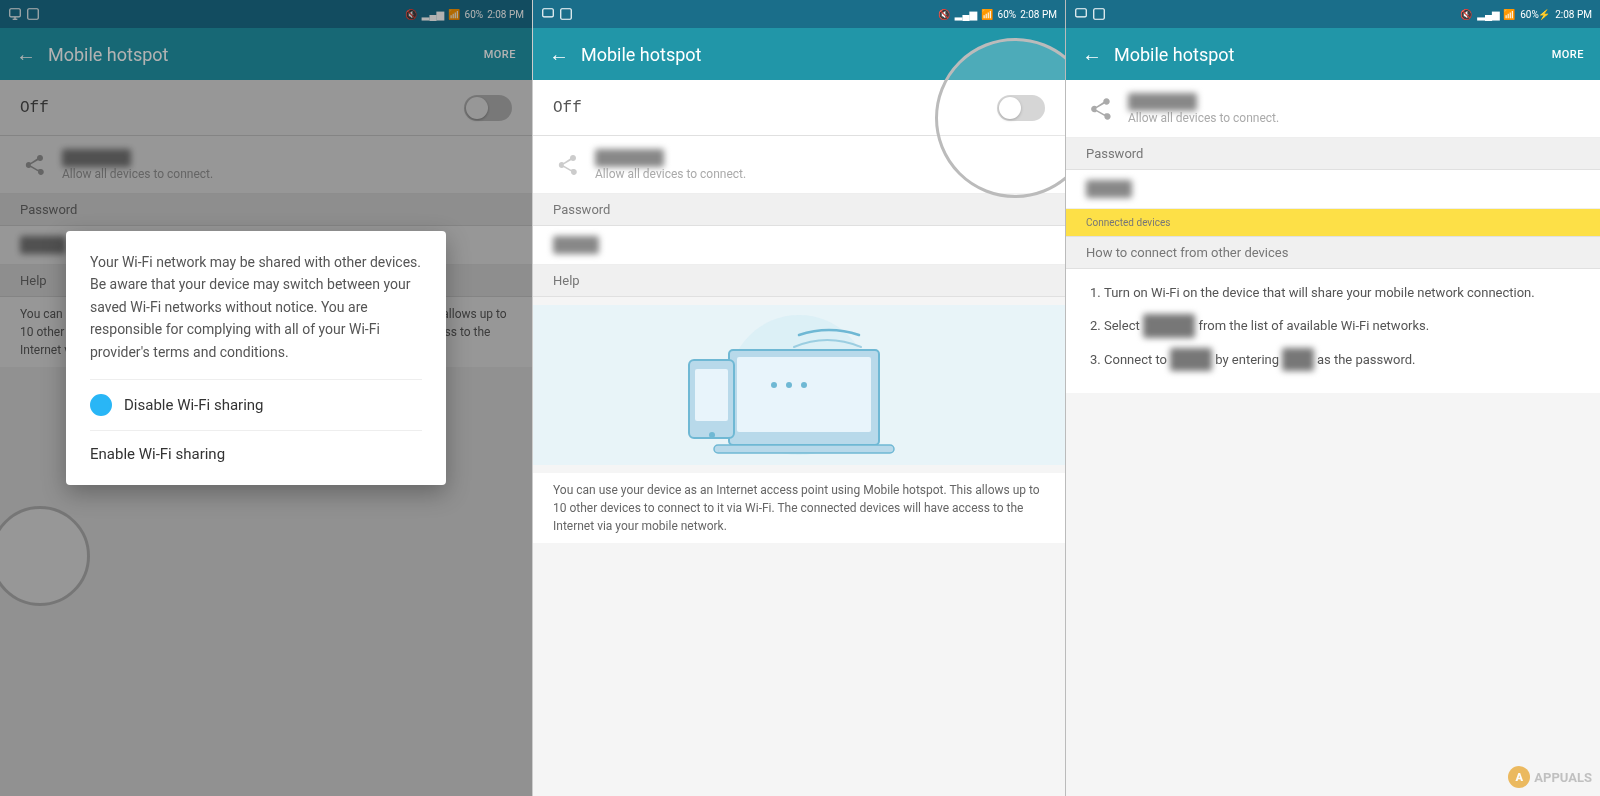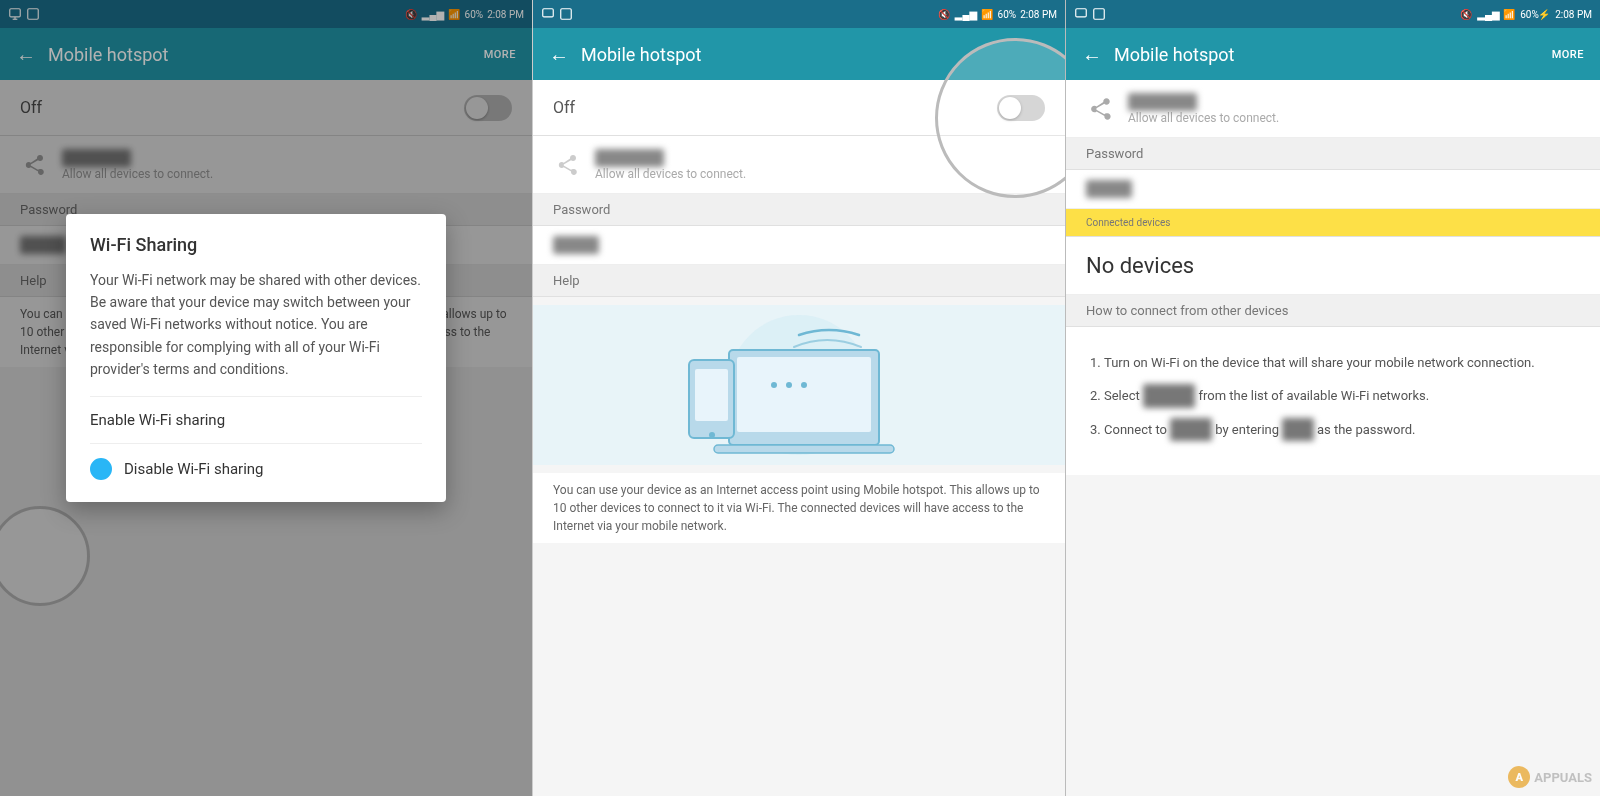--- a/index.html
+++ b/index.html
@@ -84,20 +84,21 @@
 
     
     .toggle-row {
       height: 56px;
       background: white;
       display: flex;
       align-items: center;
       justify-content: space-between;
       padding: 0 20px;
       border-bottom: 1px solid #e0e0e0;
+      font-family: Liberation Mono, monospace;
     }
     .toggle-label {
       font-size: 16px;
       color: #555;
     }
     .toggle-label.on {
       color: #333;
     }
 
     
@@ -297,21 +298,21 @@
     }
     .how-to-section {
       background: #f0f0f0;
       padding: 8px 20px;
       font-size: 13px;
       color: #777;
       border-bottom: 1px solid #e0e0e0;
     }
     .instructions {
       background: white;
-      padding: 24px 20px;
+      padding: 12px 20px;
       font-size: 13px;
       color: #555;
       line-height: 1.8;
     }
     .instructions ol {
       padding-left: 18px;
     }
     .instructions li {
       margin-bottom: 10px;
     }
@@ -411,27 +412,26 @@
       <span class="blurred-text">&nbsp;&nbsp;&nbsp;&nbsp;&nbsp;&nbsp;&nbsp;&nbsp;</span>
     </div>
     <div class="section-header">Help</div>
     <div class="help-text">You can use your device as an Internet access point using Mobile hotspot. This allows up to 10 other devices to connect to it via Wi-Fi. The connected devices will have access to the Internet via your mobile network.</div>
   </div>
 
   <div class="big-circle" style="width:100px;height:100px;bottom:190px;left:-10px;"></div>
 
   <div class="dialog-overlay">
     <div class="dialog">
-      <div class="dialog-title">Wi-Fi Sharing</div>
       <div class="dialog-body">Your Wi-Fi network may be shared with other devices. Be aware that your device may switch between your saved Wi-Fi networks without notice. You are responsible for complying with all of your Wi-Fi provider's terms and conditions.</div>
+      <div class="dialog-option selected">
+        <span>Disable Wi-Fi sharing</span>
+      </div>
       <div class="dialog-option">
         <span>Enable Wi-Fi sharing</span>
-      </div>
-      <div class="dialog-option selected">
-        <span>Disable Wi-Fi sharing</span>
       </div>
     </div>
   </div>
 </div>
 
 <div class="phone-panel" style="border-right:1px solid #bbb;">
 
   <div class="status-bar">
     <div class="status-bar-left">
       <svg width="14" height="14" viewBox="0 0 24 24" fill="none" stroke="white" stroke-width="2">
@@ -542,21 +542,20 @@
       <div class="section-item-content">
         <div class="blurred-text">&nbsp;&nbsp;&nbsp;&nbsp;&nbsp;&nbsp;&nbsp;&nbsp;&nbsp;&nbsp;&nbsp;&nbsp;</div>
         <div class="section-item-sub">Allow all devices to connect.</div>
       </div>
     </div>
     <div class="section-header">Password</div>
     <div class="password-value">
       <span class="blurred-text">&nbsp;&nbsp;&nbsp;&nbsp;&nbsp;&nbsp;&nbsp;&nbsp;</span>
     </div>
     <div class="connected-devices-section">Connected devices</div>
-    <div class="no-devices">No devices</div>
     <div class="how-to-section">How to connect from other devices</div>
     <div class="instructions">
       <ol>
         <li>Turn on Wi-Fi on the device that will share your mobile network connection.</li>
         <li>Select <span class="blurred-text-sm">&nbsp;&nbsp;&nbsp;&nbsp;&nbsp;&nbsp;&nbsp;&nbsp;&nbsp;&nbsp;</span> from the list of available Wi-Fi networks.</li>
         <li>Connect to <span class="blurred-text-sm">&nbsp;&nbsp;&nbsp;&nbsp;&nbsp;&nbsp;&nbsp;&nbsp;</span> by entering <span class="blurred-text-sm">&nbsp;&nbsp;&nbsp;&nbsp;&nbsp;&nbsp;</span> as the password.</li>
       </ol>
     </div>
   </div>
 

